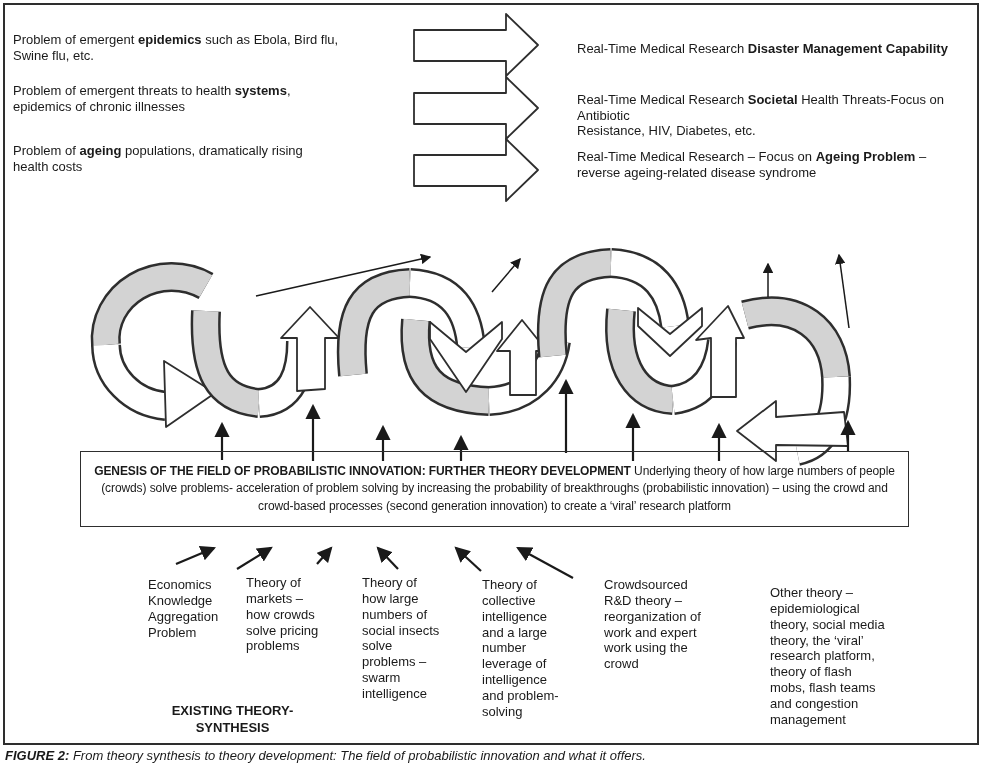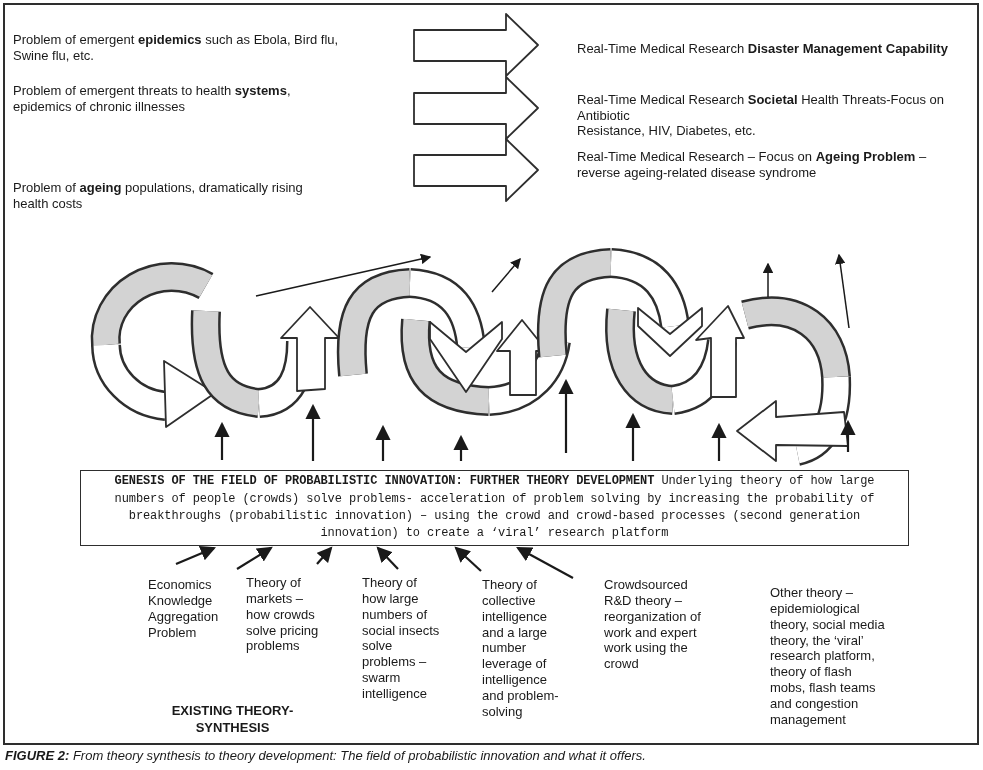--- a/index.html
+++ b/index.html
@@ -15,23 +15,23 @@
   #diagram{position:absolute;left:0;top:0;z-index:1;}
   .txt{
     position:absolute;z-index:2;font-size:13px;line-height:1.2;
     white-space:pre-line;
   }
   .b{font-weight:bold;}
   .theory{line-height:1.22;}
   .center{text-align:center;}
   .bold{font-weight:bold;}
   .genesis-box{
-    position:absolute;z-index:2;left:80px;top:470px;width:829px;height:76px;
+    position:absolute;z-index:2;left:80px;top:451px;width:829px;height:76px;
     border:1.6px solid var(--outline,#2e2e2e);box-sizing:border-box;
-    display:flex;align-items:center;justify-content:center;font-family:Liberation Mono, monospace;
+    display:flex;align-items:center;justify-content:center;
   }
   .genesis-text{
     font-size:12px;line-height:1.45;text-align:center;padding:0 9px;
     letter-spacing:-0.1px;
   }
   .caption{font-size:13px;line-height:1.2;white-space:normal;font-style:italic;}
   
   .rib-e{fill:none;stroke:var(--outline,#2e2e2e);stroke-width:30;stroke-linecap:butt;}
   .rib-g{fill:none;stroke:var(--ribbon-grey,#d3d3d3);stroke-width:25;stroke-linecap:butt;}
   .rib-w{fill:none;stroke:#ffffff;stroke-width:25;stroke-linecap:butt;}
@@ -133,21 +133,21 @@
     <line class="thick" marker-end="url(#ah)" x1="398" y1="569" x2="378" y2="548"></line>
     <line class="thick" marker-end="url(#ah)" x1="481" y1="571" x2="456" y2="548"></line>
     <line class="thick" marker-end="url(#ah)" x1="573" y1="578" x2="518" y2="548"></line>
   </g>
 </svg>
 
 <div class="txt" style="left:13px;top:32px;"><span>Problem of emergent </span><span class="b">epidemics</span><span> such as Ebola, Bird flu,
 Swine flu, etc.</span></div>
 <div class="txt" style="left:13px;top:83px;"><span>Problem of emergent threats to health </span><span class="b">systems</span><span>,
 epidemics of chronic illnesses</span></div>
-<div class="txt" style="left:13px;top:143px;margin-top:37px;"><span>Problem of </span><span class="b">ageing</span><span> populations, dramatically rising
+<div class="txt" style="left:13px;top:143px;"><span>Problem of </span><span class="b">ageing</span><span> populations, dramatically rising
 health costs</span></div>
 
 <div class="txt" style="left:577px;top:41px;width:396px;"><span>Real-Time Medical Research </span><span class="b">Disaster Management Capability</span></div>
 <div class="txt" style="left:577px;top:92px;width:396px;"><span>Real-Time Medical Research </span><span class="b">Societal</span><span> Health Threats-Focus on Antibiotic
 Resistance, HIV, Diabetes, etc.</span></div>
 <div class="txt" style="left:577px;top:149px;width:396px;"><span>Real-Time Medical Research – Focus on </span><span class="b">Ageing Problem</span><span> –
 reverse ageing-related disease syndrome</span></div>
 
 <div class="genesis-box">
   <div class="genesis-text"><span class="b">GENESIS OF THE FIELD OF PROBABILISTIC INNOVATION: FURTHER THEORY DEVELOPMENT</span><span> Underlying theory of how large numbers of people (crowds) solve problems- acceleration of problem solving by increasing the probability of breakthroughs (probabilistic innovation) – using the crowd and crowd-based processes (second generation innovation) to create a ‘viral’ research platform</span></div>

